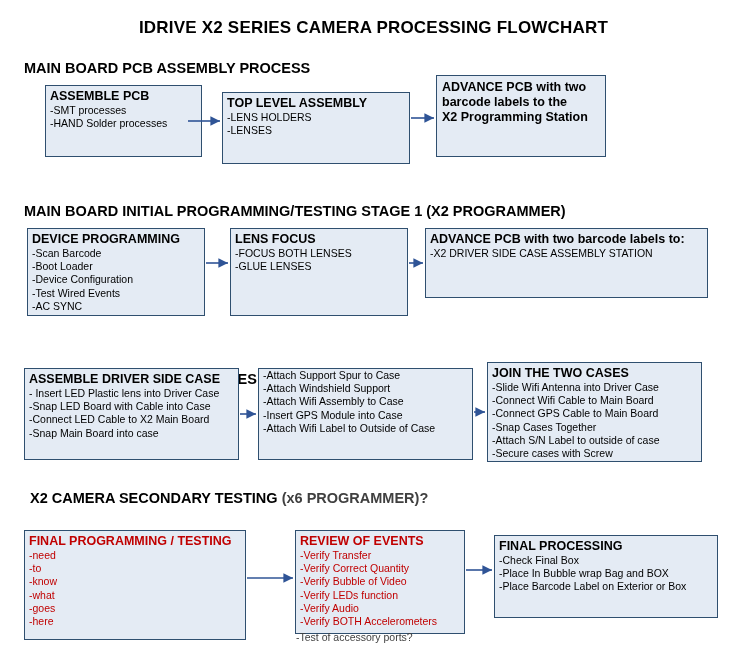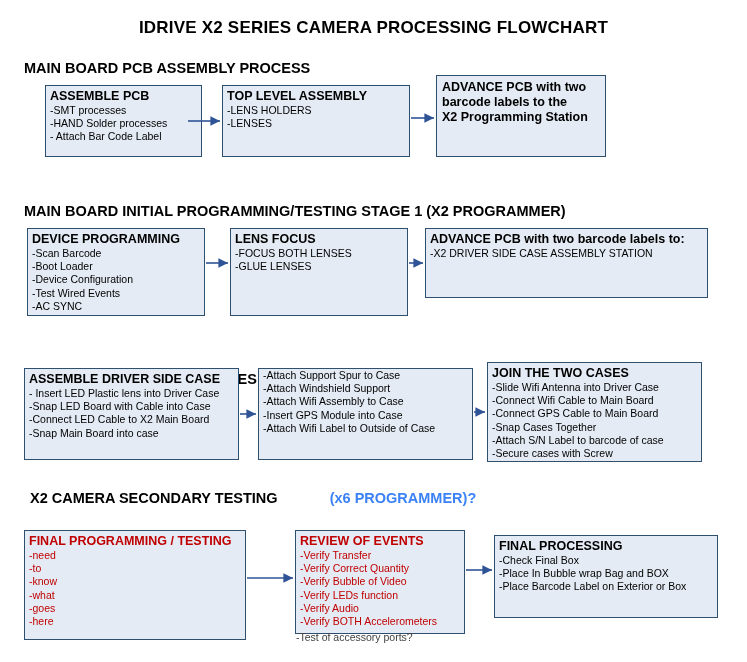--- a/index.html
+++ b/index.html
@@ -31,22 +31,21 @@
     font-weight: bold;
     letter-spacing: 0.2px;
   }
   .section-head {
     position: absolute;
     font-size: 14.5px;
     font-weight: bold;
     white-space: nowrap;
   }
   .section-head .accent {
-    color: #3b82f6;
-    margin-left: 48px;
+    color: #404040;
   }
   .box {
     position: absolute;
     border: 1px solid #2f4f6f;
     background: #e4ebf4;
     box-sizing: border-box;
   }
   .box .hdr {
     font-size: 12.5px;
     font-weight: bold;
@@ -97,25 +96,24 @@
 
   <div class="section-head" style="left:24px; top:60px;">
     <span>MAIN BOARD PCB ASSEMBLY PROCESS</span>
   </div>
 
   <div class="box" style="left:45px; top:85px; width:157px; height:72px;">
     <div class="hdr">ASSEMBLE PCB</div>
     <ul>
       <li>-SMT processes</li>
       <li>-HAND Solder processes</li>
-      <li>- Attach Bar Code Label</li>
-    </ul>
-  </div>
-
-  <div class="box" style="left:222px; top:85px; width:188px; height:72px;">
+    </ul>
+  </div>
+
+  <div class="box" style="left:222px; top:92px; width:188px; height:72px;">
     <div class="hdr">TOP LEVEL ASSEMBLY</div>
     <ul>
       <li>-LENS HOLDERS</li>
       <li>-LENSES</li>
     </ul>
   </div>
 
   <div class="box" style="left:436px; top:75px; width:170px; height:82px;">
     <div class="hdr2">ADVANCE PCB with two
 barcode labels to the
@@ -176,21 +174,21 @@
     </ul>
   </div>
 
   <div class="box" style="left:487px; top:362px; width:215px; height:100px;">
     <div class="hdr">JOIN THE TWO CASES</div>
     <ul>
       <li>-Slide Wifi Antenna into Driver Case</li>
       <li>-Connect Wifi Cable to Main Board</li>
       <li>-Connect GPS Cable to Main Board</li>
       <li>-Snap Cases Together</li>
-      <li>-Attach S/N Label to barcode of case</li>
+      <li>-Attach S/N Label to outside of case</li>
       <li>-Secure cases with Screw</li>
     </ul>
   </div>
 
   <div class="section-head" style="left:30px; top:490px;">
     <span>X2 CAMERA SECONDARY TESTING </span><span class="accent">(x6 PROGRAMMER)?</span>
   </div>
 
   <div class="box red" style="left:24px; top:530px; width:222px; height:110px;">
     <div class="hdr">FINAL PROGRAMMING / TESTING</div>

